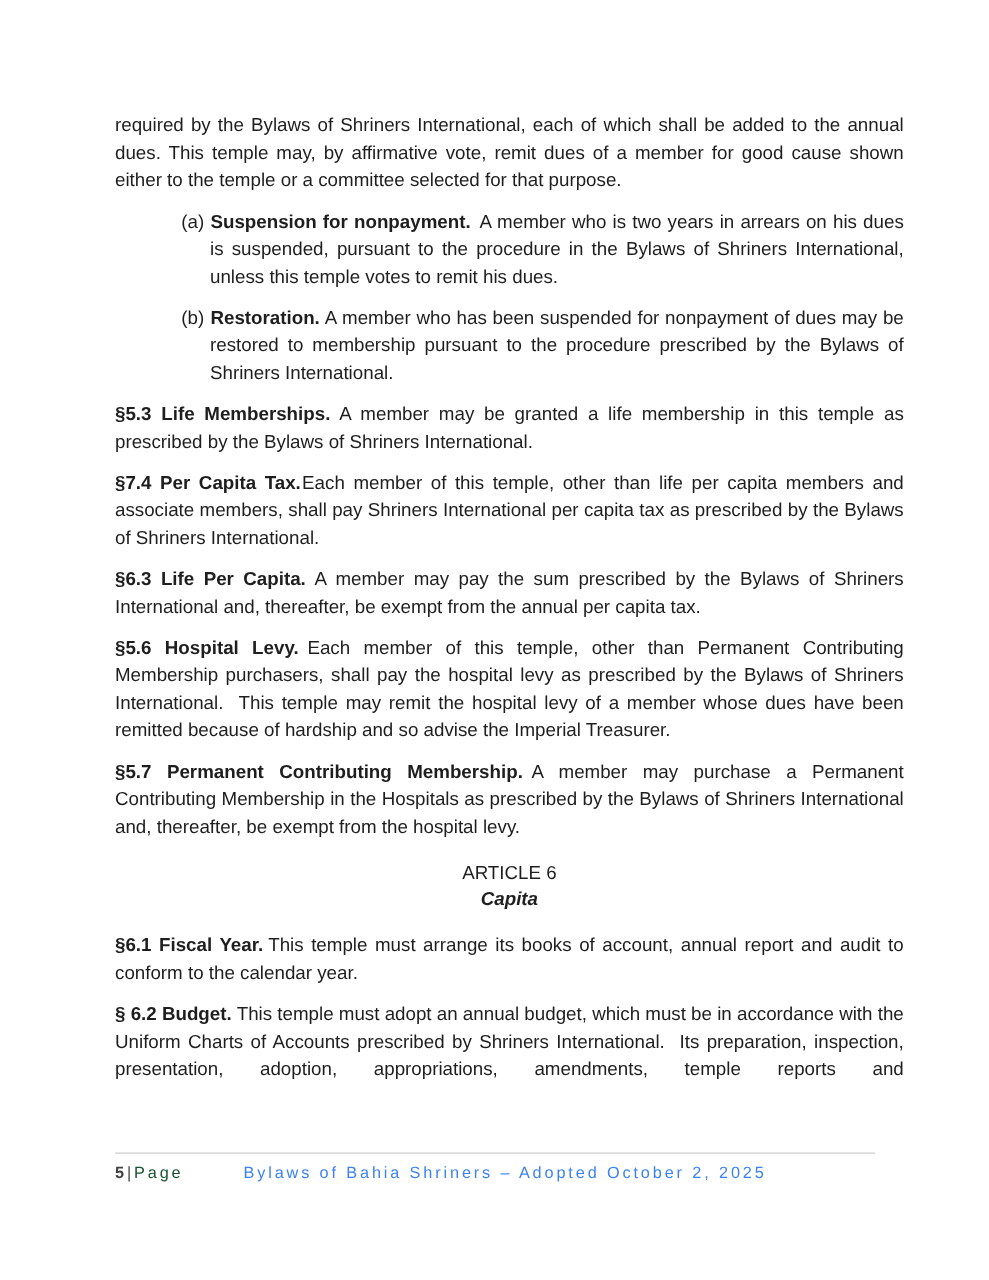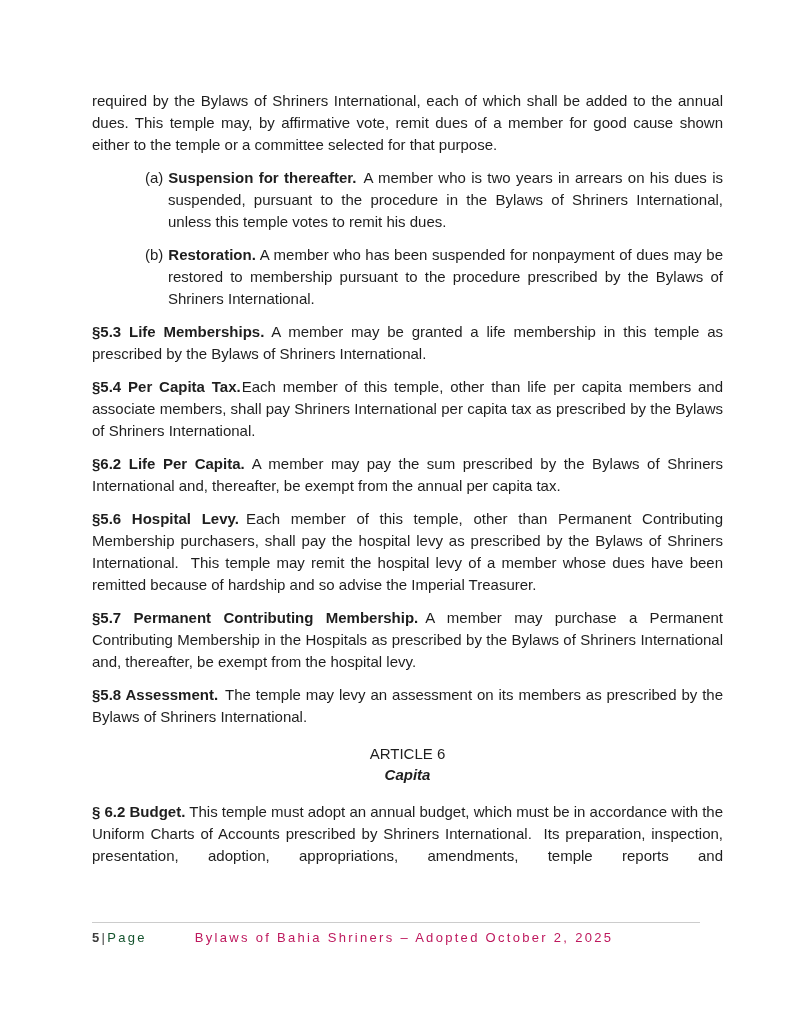--- a/index.html
+++ b/index.html
@@ -34,48 +34,48 @@
   .footer {
     position:absolute; left:92px; top:922px; width:608px;
     border-top:1px solid #cccccc;
     padding-top:7px;
     font-size:13px; line-height:16px;
     white-space:nowrap;
   }
   .pg-num { font-weight:bold; color:#3f3f3f; letter-spacing:2.3px; }
   .pg-sep { color:#3f3f3f; letter-spacing:2.3px; }
   .pg-word { color:#14532d; letter-spacing:2.3px; }
-  .pg-title { color:#be185d; letter-spacing:2.3px; margin-left:48px; }
+  .pg-title { color:#3b82f6; letter-spacing:2.3px; margin-left:48px; }
 </style>
 </head>
 <body>
 
 <div class="page">
   <div class="content">
 
     <p class="para">required by the Bylaws of Shriners International, each of which shall be added to the annual dues. This temple may, by affirmative vote, remit dues of a member for good cause shown either to the temple or a committee selected for that purpose.</p>
 
-    <p class="para list-item"><span class="marker">(a)</span><span class="lead g2">Suspension for thereafter.</span><span>A member who is two years in arrears on his dues is suspended, pursuant to the procedure in the Bylaws of Shriners International, unless this temple votes to remit his dues.</span></p>
+    <p class="para list-item"><span class="marker">(a)</span><span class="lead g2">Suspension for nonpayment.</span><span>A member who is two years in arrears on his dues is suspended, pursuant to the procedure in the Bylaws of Shriners International, unless this temple votes to remit his dues.</span></p>
 
     <p class="para list-item"><span class="marker">(b)</span><span class="lead g1">Restoration.</span><span>A member who has been suspended for nonpayment of dues may be restored to membership pursuant to the procedure prescribed by the Bylaws of Shriners International.</span></p>
 
     <p class="para"><span class="lead g2">§5.3 Life Memberships.</span><span>A member may be granted a life membership in this temple as prescribed by the Bylaws of Shriners International.</span></p>
 
-    <p class="para"><span class="lead g0">§5.4 Per Capita Tax.</span><span>Each member of this temple, other than life per capita members and associate members, shall pay Shriners International per capita tax as prescribed by the Bylaws of Shriners International.</span></p>
+    <p class="para"><span class="lead g0">§7.4 Per Capita Tax.</span><span>Each member of this temple, other than life per capita members and associate members, shall pay Shriners International per capita tax as prescribed by the Bylaws of Shriners International.</span></p>
 
-    <p class="para"><span class="lead g2">§6.2 Life Per Capita.</span><span>A member may pay the sum prescribed by the Bylaws of Shriners International and, thereafter, be exempt from the annual per capita tax.</span></p>
+    <p class="para"><span class="lead g2">§6.3 Life Per Capita.</span><span>A member may pay the sum prescribed by the Bylaws of Shriners International and, thereafter, be exempt from the annual per capita tax.</span></p>
 
     <p class="para"><span class="lead g2">§5.6 Hospital Levy.</span><span>Each member of this temple, other than Permanent Contributing Membership purchasers, shall pay the hospital levy as prescribed by the Bylaws of Shriners International.&nbsp; This temple may remit the hospital levy of a member whose dues have been remitted because of hardship and so advise the Imperial Treasurer.</span></p>
 
     <p class="para"><span class="lead g2">§5.7 Permanent Contributing Membership.</span><span>A member may purchase a Permanent Contributing Membership in the Hospitals as prescribed by the Bylaws of Shriners International and, thereafter, be exempt from the hospital levy.</span></p>
 
-    <p class="para"><span class="lead g2">§5.8 Assessment.</span><span>The temple may levy an assessment on its members as prescribed by the Bylaws of Shriners International.</span></p>
 
     <h2 class="art">ARTICLE 6</h2>
     <h3 class="art-sub">Capita</h3>
 
+    <p class="para"><span class="lead g1">§6.1 Fiscal Year.</span><span>This temple must arrange its books of account, annual report and audit to conform to the calendar year.</span></p>
 
     <p class="para cont"><span class="lead g1">§ 6.2 Budget.</span><span>This temple must adopt an annual budget, which must be in accordance with the Uniform Charts of Accounts prescribed by Shriners International.&nbsp; Its preparation, inspection, presentation, adoption, appropriations, amendments, temple reports and</span></p>
 
   </div>
 
   <div class="footer"><span class="pg-num">5</span><span class="pg-sep">|</span><span class="pg-word">Page</span><span class="pg-title">Bylaws of Bahia Shriners – Adopted October 2, 2025</span></div>
 </div>
 
 </body></html>

